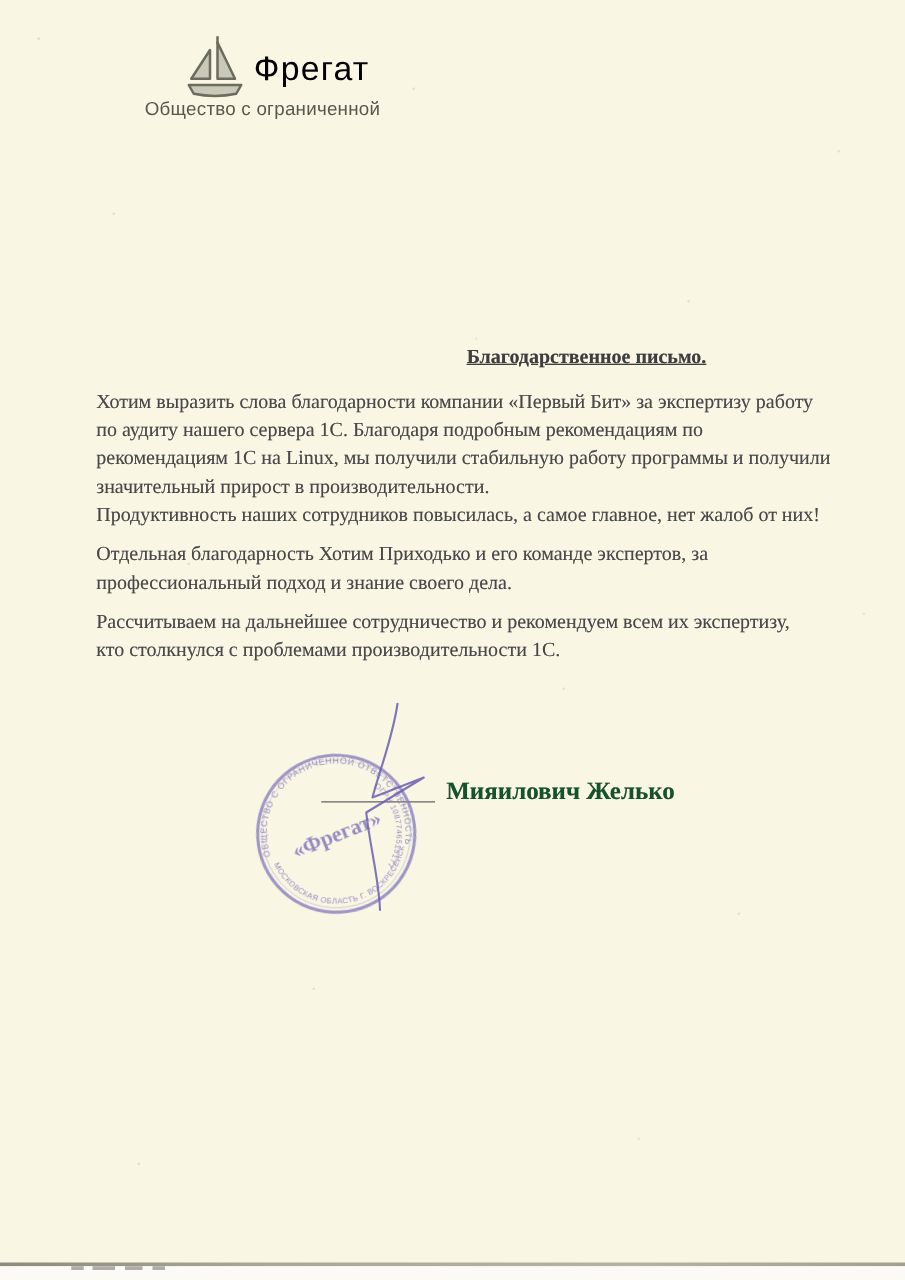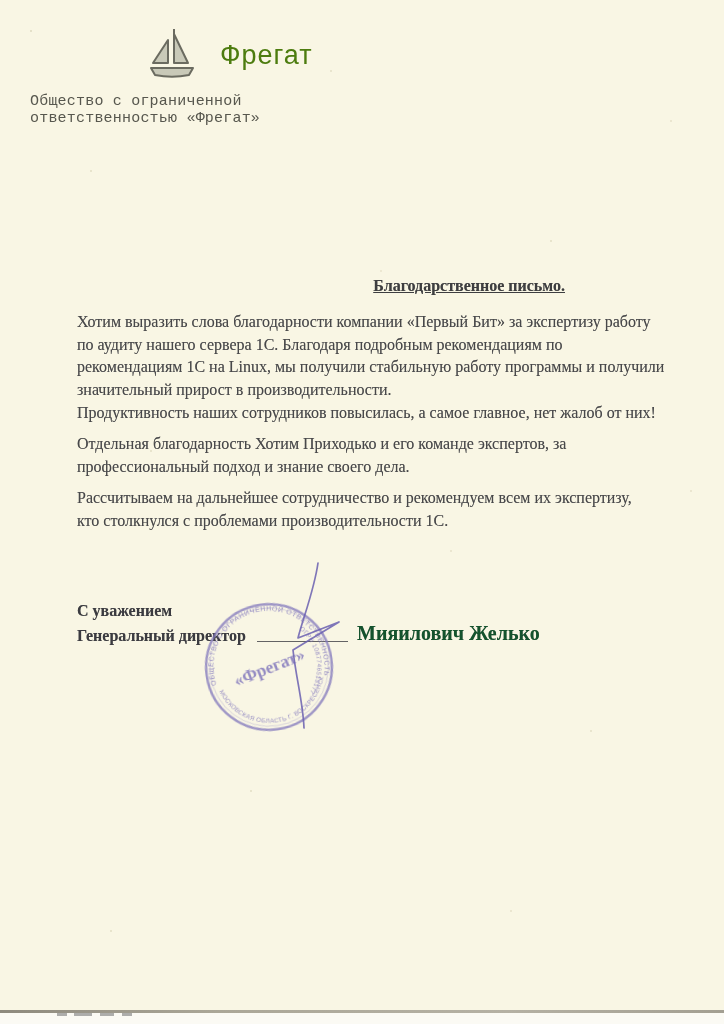--- a/index.html
+++ b/index.html
@@ -18,26 +18,26 @@
     220px 760px rgba(176,166,124,.3), 560px 700px rgba(176,166,124,.28),
     80px 900px rgba(176,166,124,.3), 480px 880px rgba(176,166,124,.25),
     350px 240px rgba(176,166,124,.22), 660px 460px rgba(176,166,124,.25);
     left:30px;top:30px;}
 
   
   .logo-row{position:absolute;left:147px;top:27px;display:flex;align-items:center;}
   .logo-icon{width:50px;height:52px;}
   .logo-text{
     font-family:"Liberation Sans", sans-serif;
-    font-size:27px;color:#4d7c0f;letter-spacing:1px;margin-left:23px;margin-top:4px;
+    font-size:27px;color:#000000;letter-spacing:1px;margin-left:6px;margin-top:4px;
   }
   .org-block{
-    position:absolute;left:30px;top:80px;width:360px;text-align:left;
-    font-family:Liberation Mono, monospace;font-size:15px;line-height:16.5px;
-    color:#57574e;letter-spacing:.2px;margin-top:14px;
+    position:absolute;left:30px;top:80px;width:360px;text-align:center;
+    font-family:Liberation Sans, sans-serif;font-size:15px;line-height:16.5px;
+    color:#57574e;letter-spacing:.2px;
   }
   .addr-block{
     position:absolute;left:30px;top:121px;width:360px;text-align:center;
     font-family:"Liberation Sans", sans-serif;font-size:11.5px;line-height:13.7px;
     color:#57574e;letter-spacing:.1px;
   }
 
   
   .doc-title{
     position:absolute;left:75px;top:277px;width:490px;text-align:right;
@@ -104,21 +104,20 @@
         <path d="M27,7 L41,36 L27,36 Z"></path>
         <path d="M4,41 L46,41 L42,48 Q25,51.5 8,48 Z"></path>
       </g>
       <line x1="27" y1="2" x2="27" y2="8" stroke="#6b6b60" stroke-width="2"></line>
     </svg>
     <span class="logo-text">Фрегат</span>
   </div>
 
   <div class="org-block">
     <div class="line">Общество с ограниченной</div>
-    <div class="line">ответственностью «Фрегат»</div>
   </div>
 
 
   <div class="doc-title">Благодарственное письмо.</div>
 
   <div class="body-text">
     <div class="para">
       <div class="line">Хотим выразить слова благодарности компании «Первый Бит» за экспертизу работу</div>
       <div class="line">по аудиту нашего сервера 1С. Благодаря подробным рекомендациям по</div>
       <div class="line">рекомендациям 1С на Linux, мы получили стабильную работу программы и получили</div>
@@ -128,24 +127,20 @@
     <div class="para">
       <div class="line">Отдельная благодарность Хотим Приходько и его команде экспертов, за</div>
       <div class="line">профессиональный подход и знание своего дела.</div>
     </div>
     <div class="para">
       <div class="line">Рассчитываем на дальнейшее сотрудничество и рекомендуем всем их экспертизу,</div>
       <div class="line">кто столкнулся с проблемами производительности 1С.</div>
     </div>
   </div>
 
-  <div class="sig-block">
-    <div class="line">С уважением</div>
-    <div class="line">Генеральный директор</div>
-  </div>
   <div class="sig-underline"></div>
   <div class="sig-name">Мияилович Желько</div>
 
   <svg class="stamp" viewBox="0 0 132 132">
     <defs>
       <path id="arcTop" d="M 14,80 A 54,54 0 1 1 118,80"></path>
       <path id="arcRight" d="M 99.2,32.8 A 47,47 0 0 1 99.2,99.2"></path>
       <path id="arcBottom" d="M 15,83 A 53.5,53.5 0 0 0 117,83"></path>
     </defs>
     <circle cx="66" cy="66" r="61" fill="none" stroke="#8379bd" stroke-width="2.4" opacity="0.9"></circle>

